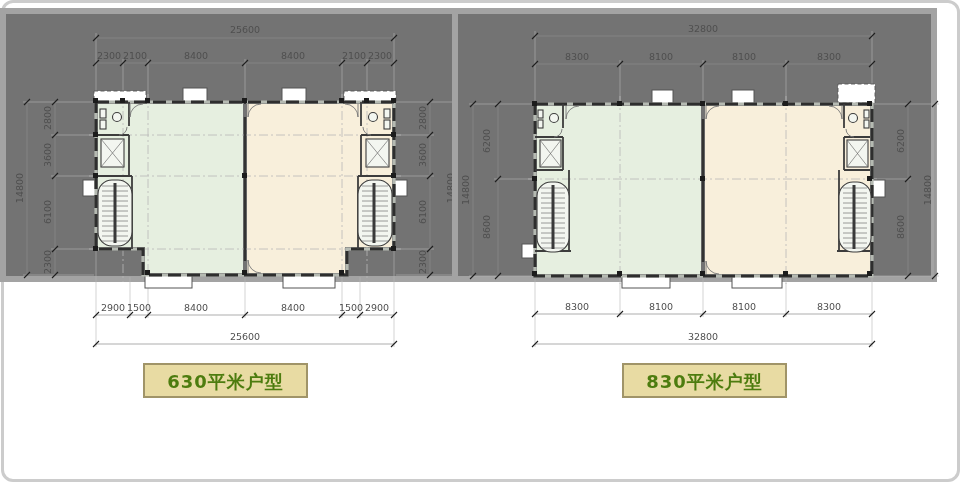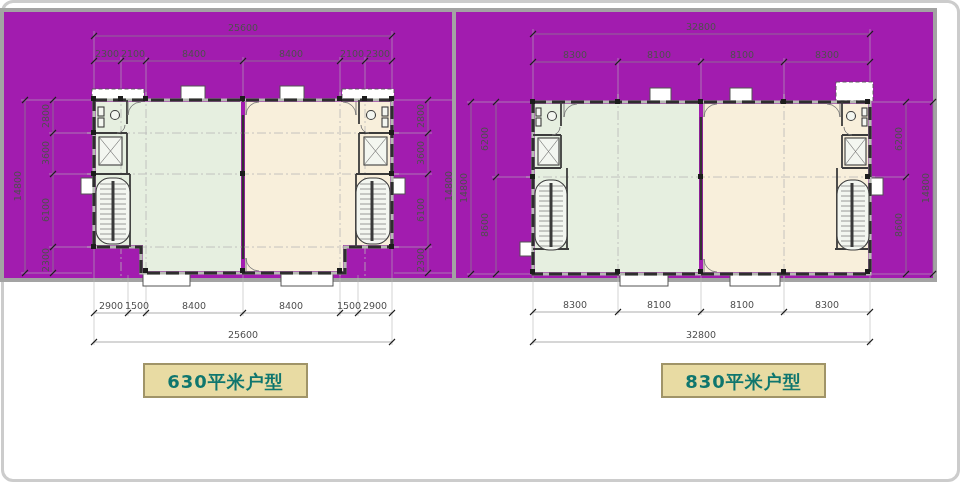--- a/index.html
+++ b/index.html
@@ -1,21 +1,21 @@
 <!DOCTYPE html>
 <html><head>
 <meta charset="utf-8">
 <style>
   html,body{margin:0;padding:0;background:#fff;}
   body{width:961px;height:483px;position:relative;overflow:hidden;
        font-family:"DejaVu Sans","Liberation Sans",sans-serif;}
   .frame{position:absolute;left:1px;top:0px;right:1px;bottom:1px;
          border:3px solid #cccccc;border-radius:12px;pointer-events:none;}
-  .panel{position:absolute;top:8px;height:274px;background:#a21caf;
-         border:4px solid #a3a3a3;box-sizing:border-box;}
+  .panel{position:absolute;top:8px;height:274px;background:#737373;
+         border:6px solid #a3a3a3;box-sizing:border-box;}
   .panel.left{left:0;width:466px;}
   .panel.right{left:452px;width:485px;}
   svg{display:block;}
   .d{font-size:9.5px;fill:#4f4f4f;text-anchor:middle;
      font-family:"DejaVu Sans","Liberation Sans",sans-serif;}
   .dimline{stroke:#8a8a8a;stroke-width:0.7;}
   .ext{stroke:#b5b5b5;stroke-width:0.6;fill:none;}
   .tick{stroke:#1f1f1f;stroke-width:1.1;fill:none;}
   .axis{stroke:#b8b8b8;stroke-width:0.8;fill:none;stroke-dasharray:9 3 2 3;}
   .wallbase{fill:none;stroke:#b5bab2;stroke-width:3.2;}
@@ -23,24 +23,24 @@
   .inwall{stroke:#3c3c3c;stroke-width:1.8;fill:none;}
   .cwall{stroke:#333333;stroke-width:2.4;fill:none;}
   .bump{fill:#ffffff;stroke:#555555;stroke-width:1;}
   .canopy{fill:#ffffff;stroke:#555555;stroke-width:0.9;stroke-dasharray:4 2.5;}
   .fixt{fill:#f3f6f0;stroke:#3c3c3c;stroke-width:1.1;}
   .thin{stroke:#666666;stroke-width:0.65;fill:none;}
   .door{stroke:#777777;stroke-width:0.9;fill:none;}
   .col{fill:#1c1c1c;}
   .plate{position:absolute;top:363px;width:165px;height:35px;line-height:33px;
          background:#e8dba3;border:2px solid #a09468;box-sizing:border-box;
-         text-align:center;font-size:18px;font-weight:bold;color:#0f766e;
+         text-align:center;font-size:18px;font-weight:bold;color:#4d7c0f;
          letter-spacing:1px;}
   .plate.left{left:143px;}
-  .plate.right{left:661px;text-align:center;}
+  .plate.right{left:622px;text-align:center;}
 </style>
 </head>
 <body>
 
 <div class="frame"></div>
 
 <div class="panel left">
 <svg width="464" height="335" viewBox="0 0 464 335">
 
   <g>

